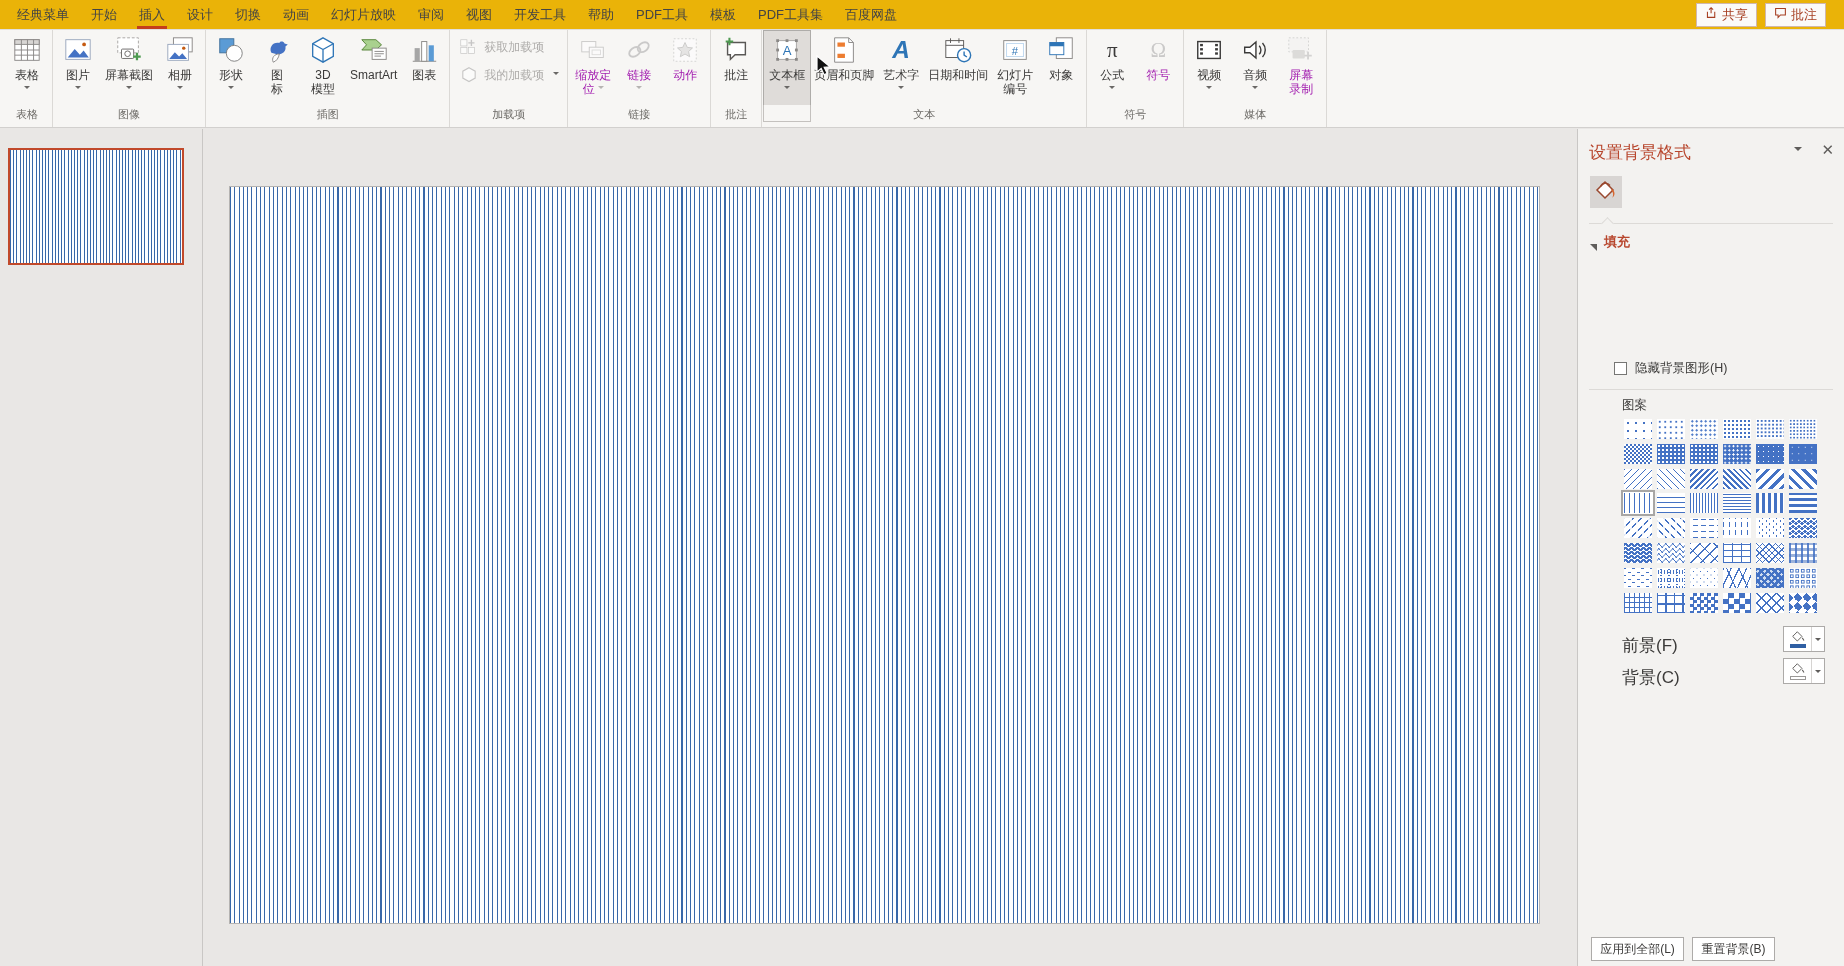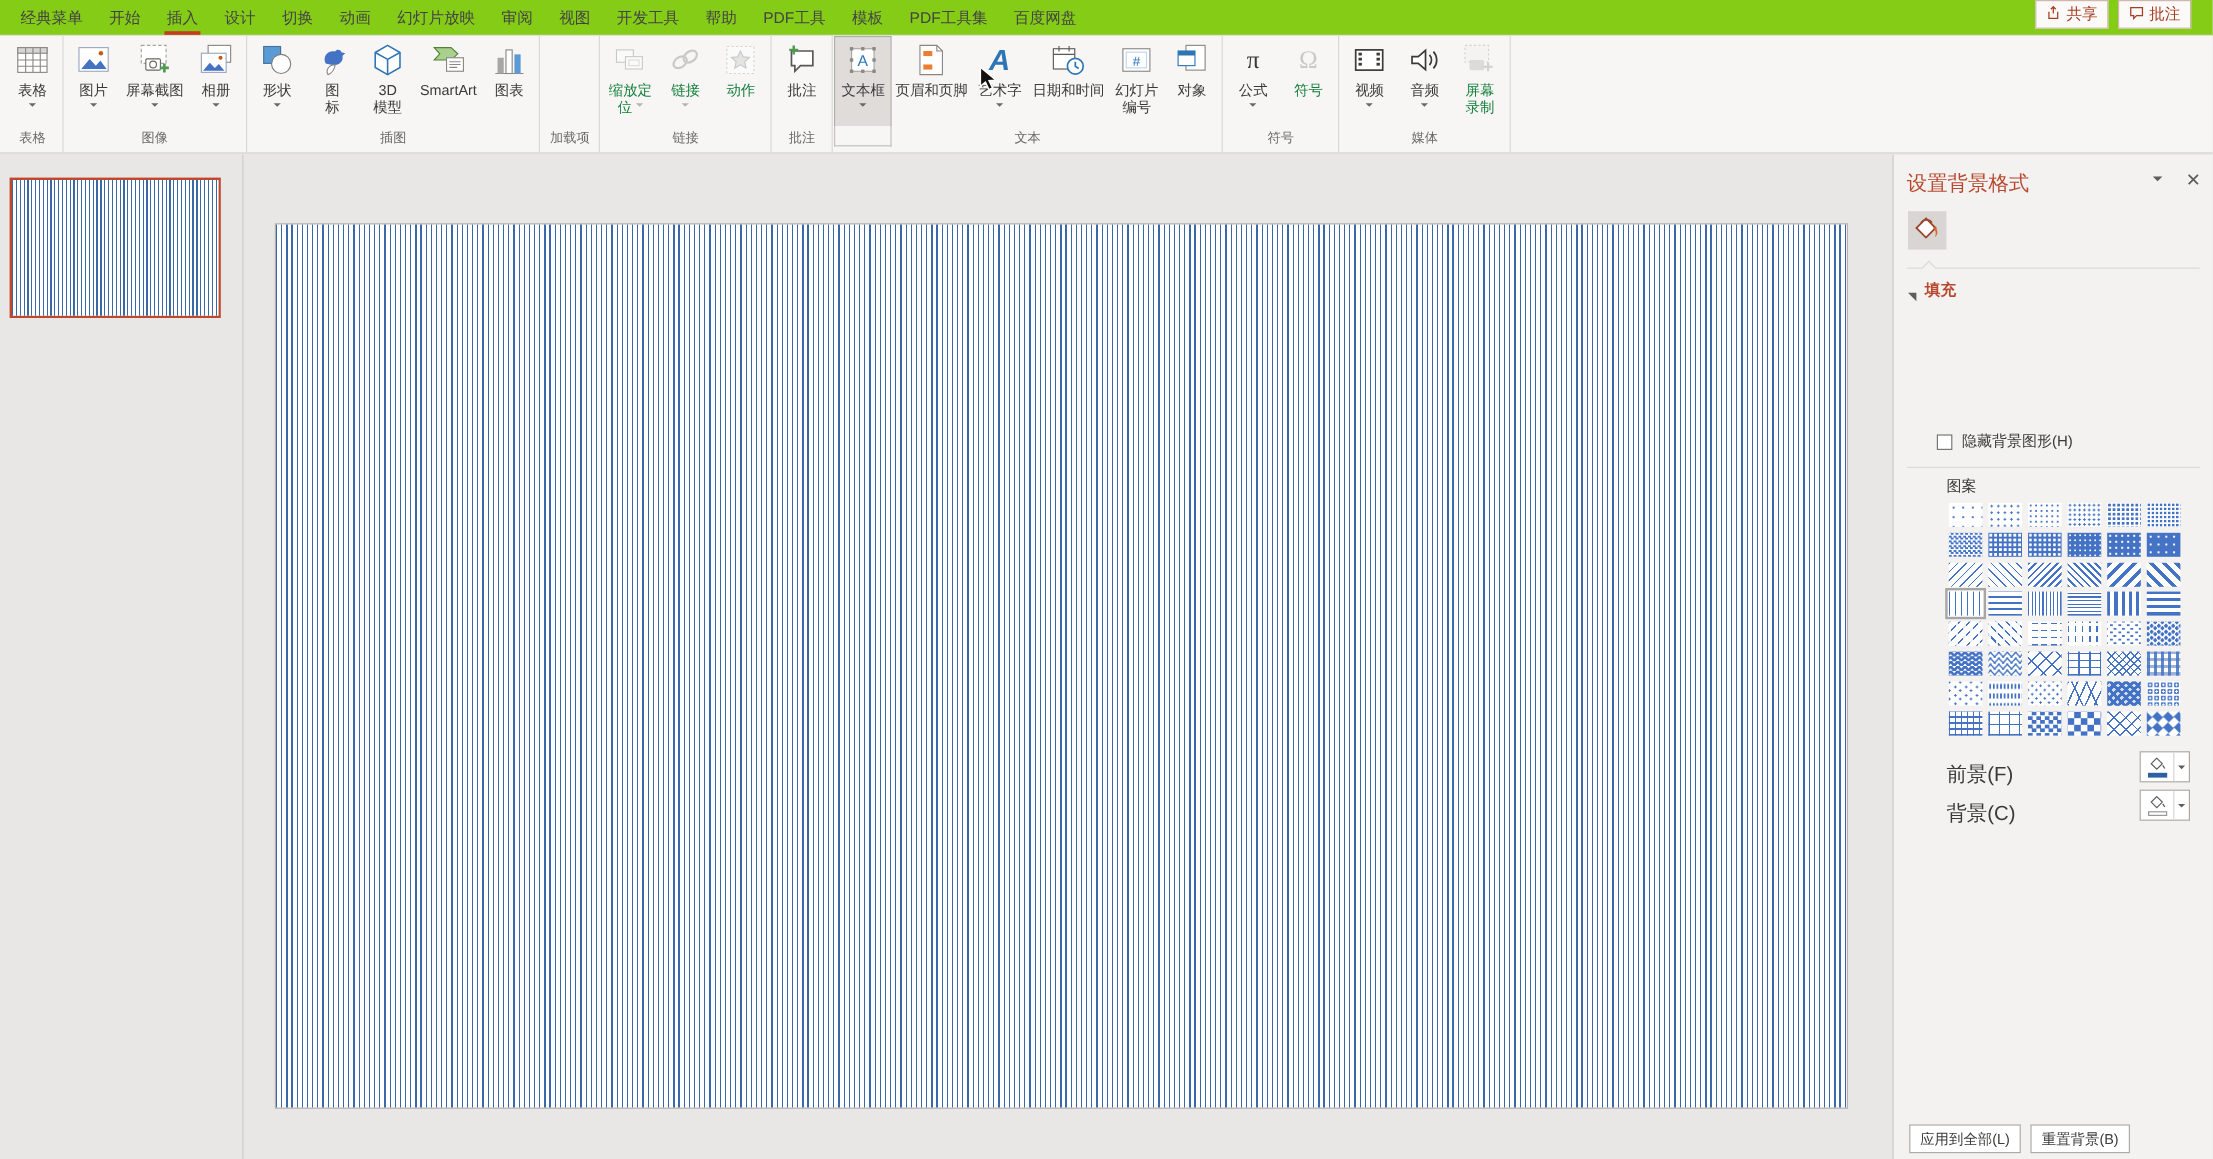--- a/index.html
+++ b/index.html
@@ -3,41 +3,41 @@
 <meta charset="utf-8">
 <style>
   * { margin:0; padding:0; box-sizing:border-box; }
   html,body { width:1844px; height:966px; overflow:hidden;
     font-family:"Liberation Sans","DejaVu Sans",sans-serif; font-size:12px; color:#3b3a39;
     background:#e9e7e5; }
   #app { position:relative; width:1844px; height:966px; }
 
   
   #menubar { position:absolute; left:0; top:0; right:0; height:30px;
-    background:#84cc16; border-bottom:1px solid #e1dfdd; display:flex; align-items:flex-start; }
+    background:#eab308; border-bottom:1px solid #e1dfdd; display:flex; align-items:center; }
   #menu-items { display:flex; align-items:stretch; padding-left:6px; }
   .menu-item { padding:0 11px; line-height:29px; font-size:13px; color:#444; cursor:default; position:relative; white-space:nowrap; }
   .menu-item.active::after { content:""; position:absolute; left:9px; right:9px; bottom:0; height:3px; background:#c43e1c; }
   #menu-right { margin-left:auto; display:flex; align-items:center; gap:8px; padding-right:18px;font-family:Liberation Serif, serif; }
   .top-btn { display:flex; align-items:center; gap:4px; border:1px solid #d0b7ad; background:#fbfaf9;
     color:#a63e22; font-size:13px; padding:2px 8px; }
 
   
   #ribbon { position:absolute; left:0; top:30px; right:0; height:98px;
     background:#f7f6f4; border-bottom:1px solid #d2d0ce; display:flex; align-items:stretch; padding-left:2px; }
   .rb-group { display:flex; flex-direction:column; border-right:1px solid #dbd9d6; padding:1px 2px 0 2px; }
   .rb-buttons { display:flex; align-items:stretch; flex:1; }
   .rb-buttons.stacked { flex-direction:column; justify-content:flex-start; padding:6px 6px 0 6px; gap:8px; }
   .rb-btn { display:flex; flex-direction:column; align-items:center; min-width:46px; padding:3px 4px 0 4px;
     height:74px; position:relative; cursor:default; }
   .rb-btn .icon { width:30px; height:30px; display:flex; align-items:center; justify-content:center; margin-top:1px; }
   .rb-lbl { text-align:center; font-size:12px; line-height:14px; margin-top:3px; white-space:nowrap; color:#3b3a39; }
   .chev { width:0; height:0; border:3.5px solid transparent; border-top-color:#6a6866; margin-top:4px; }
   .chev.inline { display:inline-block; margin:0 0 1px 3px; }
-  .rb-btn.disabled .rb-lbl { color:#15803d;font-family:Liberation Serif, serif; }
+  .rb-btn.disabled .rb-lbl { color:#a21caf;font-family:Liberation Serif, serif; }
   .rb-btn.disabled .chev { border-top-color:#b6b4b2; }
   .rb-btn.disabled .icon { opacity:.55; filter:grayscale(85%); }
   .rb-btn.selected { background:#dfdcd9; outline:1px solid #aeaca9; }
   .rb-btn.selected::after { content:""; position:absolute; left:-1px; right:-1px; top:100%; height:16px;
     border:1px solid #c4c1be; border-top:none; background:#f7f6f4; }
   .rb-row-btn { display:flex; align-items:center; gap:6px; color:#aeacaa; font-size:12px; white-space:nowrap; }
   .rb-row-btn .icon { width:20px; height:20px; opacity:.6; filter:grayscale(85%); }
   .group-label { margin-top:auto; text-align:center; font-size:11px; color:#6c6a66; padding:2px 6px 5px 6px; white-space:nowrap; }
   .ticon { font-size:21px; line-height:1; }
 
@@ -262,20 +262,40 @@
               </svg>
             </span>
             <div class="rb-lbl">
               <div><span>图表</span></div>
             </div>
           </div>
         </div>
         <div class="group-label">插图</div>
       </div>
       <div class="rb-group">
+        <div class="rb-buttons stacked">
+          <div class="rb-row-btn">
+            <span class="icon"><svg width="22" height="22" viewBox="0 0 32 32">
+                <g fill="#fff" stroke="#a8a6a4">
+                  <rect x="4" y="4" width="9" height="9"></rect>
+                  <rect x="4" y="15" width="9" height="9"></rect>
+                  <rect x="15" y="15" width="9" height="9"></rect>
+                </g>
+                <path d="M19.5 4v9M15 8.5h9" stroke="#a8a6a4" stroke-width="2"></path>
+              </svg></span>
+            <span>获取加载项</span>
+          </div>
+          <div class="rb-row-btn">
+            <span class="icon"><svg width="22" height="22" viewBox="0 0 32 32">
+                <path d="M16 4l9 5v10l-9 5-9-5V9z" fill="#fff" stroke="#a8a6a4" stroke-width="1.6"></path>
+              </svg></span>
+            <span>我的加载项</span>
+            <span class="chev inline"></span>
+          </div>
+        </div>
         <div class="group-label">加载项</div>
       </div>
       <div class="rb-group">
         <div class="rb-buttons">
           <div class="rb-btn disabled">
             <span class="icon">
               <svg width="30" height="30" viewBox="0 0 32 32">
                 <rect x="4" y="7" width="15" height="11" fill="#fff" stroke="#a8a6a4"></rect>
                 <rect x="12" y="13" width="15" height="11" fill="#fff" stroke="#a8a6a4"></rect>
                 <rect x="15" y="16" width="9" height="5" fill="none" stroke="#c8c6c4"></rect>

